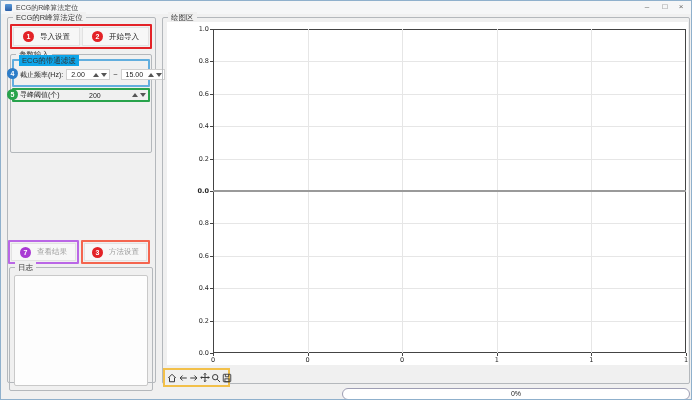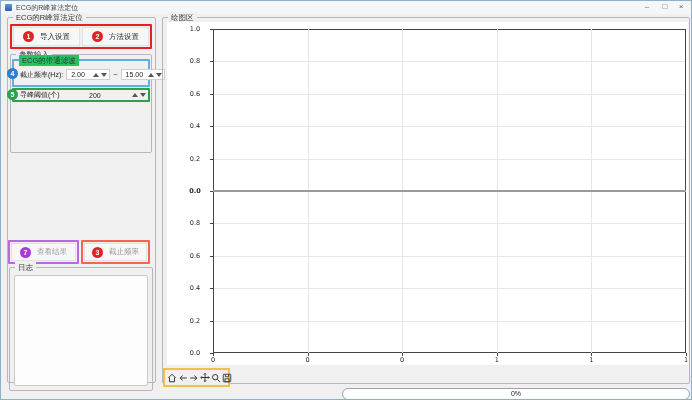--- a/index.html
+++ b/index.html
@@ -33,21 +33,21 @@
   .combo{position:absolute;background:#fff;border:1px solid #c4c4c4;box-sizing:border-box;}
   .combo .tri-down{position:absolute;right:4px;top:4px;}
   .textarea{position:absolute;background:#fdfdfd;border:1px solid #c9c9c9;border-radius:2px;box-sizing:border-box;}
   
   .figure{position:absolute;background:#ffffff;}
   #chart{position:absolute;left:212px;top:28px;width:473px;height:324px;}
   .subplot{position:absolute;left:0;width:473px;height:162px;border:1px solid #444;box-sizing:border-box;}
   .gridline-v{position:absolute;top:0;bottom:0;width:1px;background:#e6e6e6;}
   .gridline-h{position:absolute;left:1px;right:1px;height:1px;background:#e6e6e6;}
   .mid-line{position:absolute;left:0;width:473px;height:2px;background:#9a9a9a;}
-  .ytick{position:absolute;left:-32px;width:28px;text-align:center;font-size:6.5px;color:#262626;font-family:"DejaVu Sans",sans-serif;}
+  .ytick{position:absolute;left:-32px;width:28px;text-align:right;font-size:6.5px;color:#262626;font-family:"DejaVu Sans",sans-serif;}
   .xtick{position:absolute;width:20px;text-align:center;font-size:6.5px;color:#262626;font-family:"DejaVu Sans",sans-serif;}
   .tickmark{position:absolute;background:#444;}
   
   .toolbar{position:absolute;left:162px;top:367px;width:67px;height:19px;border:2px solid #f2c04a;box-sizing:border-box;
            display:flex;align-items:center;gap:1px;padding:0 2px;background:#f0f0f0;}
   .tool-btn{width:10px;height:12px;display:flex;align-items:center;justify-content:center;}
   .tool-btn svg{display:block;}
   
   .progress{position:absolute;left:341px;top:387px;width:348px;height:12px;border:1px solid #9e9eb4;border-radius:6px;
             background:#fff;box-sizing:border-box;text-align:center;font-size:7px;line-height:10px;color:#222;}
@@ -69,30 +69,30 @@
     <span class="gb-label">ECG的R峰算法定位</span>
   </div>
 
   <div class="ann" style="left: 9px; top: 23px; width: 142px; height: 25px; display: flex; gap: 2px; padding: 1px; border-color: rgb(227, 34, 39);">
     <div class="btn" style="flex:1;">
       <span class="badge" style="background-color: rgb(227, 34, 39);">1</span>
       <span class="lbl">导入设置</span>
     </div>
     <div class="btn" style="flex:1;">
       <span class="badge" style="background-color: rgb(227, 34, 39);">2</span>
-      <span class="lbl">方法设置</span>
+      <span class="lbl">开始导入</span>
     </div>
   </div>
 
   <div class="groupbox" style="left:9px;top:53px;width:142px;height:99px;">
     <span class="gb-label">参数输入</span>
   </div>
 
   <div class="ann" style="left: 11px; top: 58px; width: 138px; height: 28px; border-color: rgb(98, 174, 222);">
-    <span class="gb-label" style="background:#22c55e;">ECG的带通滤波</span>
+    <span class="gb-label" style="background:#0ea5e9;">ECG的带通滤波</span>
     <span class="badge abs" style="left: -7px; top: 7px; background-color: rgb(45, 125, 200);">4</span>
     <div class="row" style="left:6px;top:8px;right:2px;gap:3px;">
       <span style="font-size:7px;white-space:nowrap;">截止频率(Hz):</span>
       <div class="spin">
         <span class="spin-val">2.00</span>
         <span class="spin-arrows">
             <i class="tri-up"></i>
             <i class="tri-down"></i>
           </span>
       </div>
@@ -122,21 +122,21 @@
 
   <div class="ann" style="left: 7px; top: 239px; width: 71px; height: 24px; padding: 1px; border-color: rgb(186, 103, 230);">
     <div class="btn disabled" style="width:100%;height:100%;">
       <span class="badge" style="background-color: rgb(169, 58, 212);">7</span>
       <span class="lbl">查看结果</span>
     </div>
   </div>
   <div class="ann" style="left: 80px; top: 239px; width: 69px; height: 24px; padding: 1px; border-color: rgb(244, 101, 79);">
     <div class="btn disabled" style="width:100%;height:100%;">
       <span class="badge" style="background-color: rgb(227, 34, 39);">3</span>
-      <span class="lbl">截止频率</span>
+      <span class="lbl">方法设置</span>
     </div>
   </div>
 
   <div class="groupbox" style="left:8px;top:266px;width:144px;height:124px;">
     <span class="gb-label">日志</span>
     <div class="textarea" style="left:4px;top:7px;right:4px;bottom:4px;font-size:7px;color:#333;"></div>
   </div>
 
   <div class="groupbox" style="left:161px;top:16px;width:528px;height:367px;">
     <span class="gb-label">绘图区</span>

